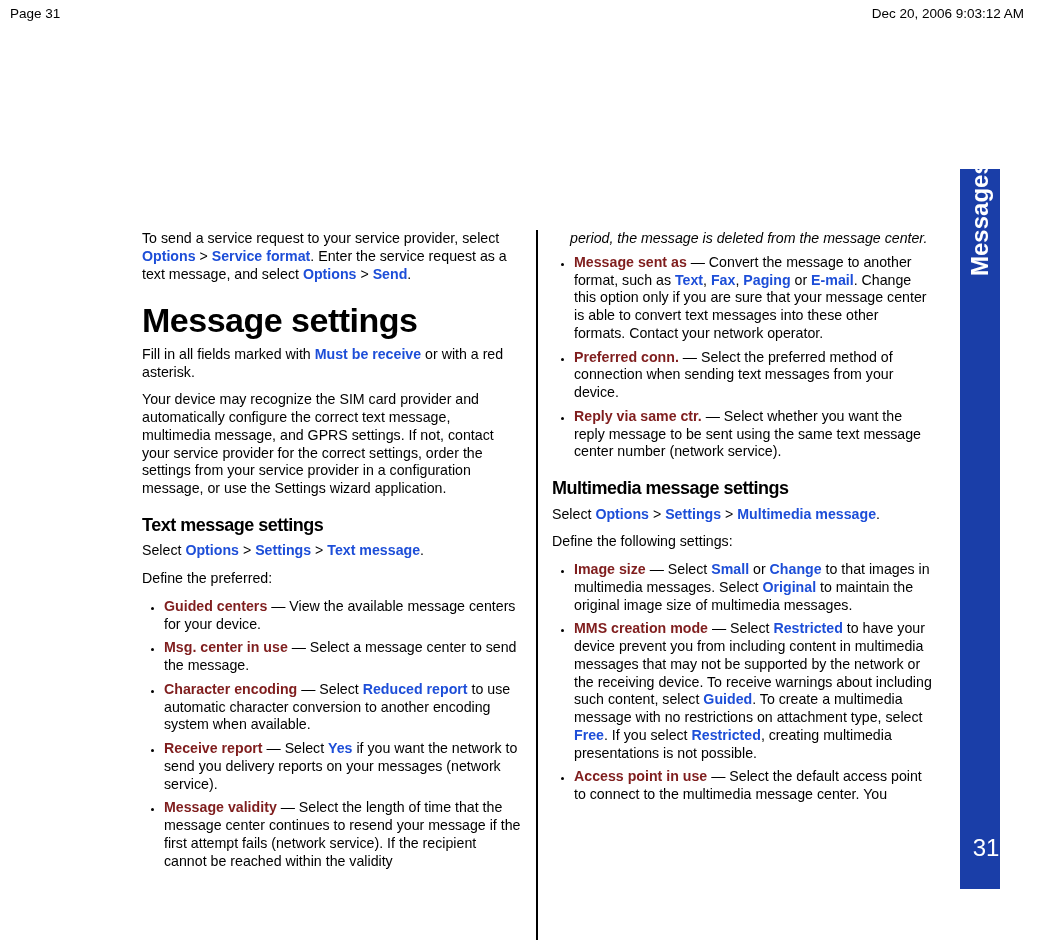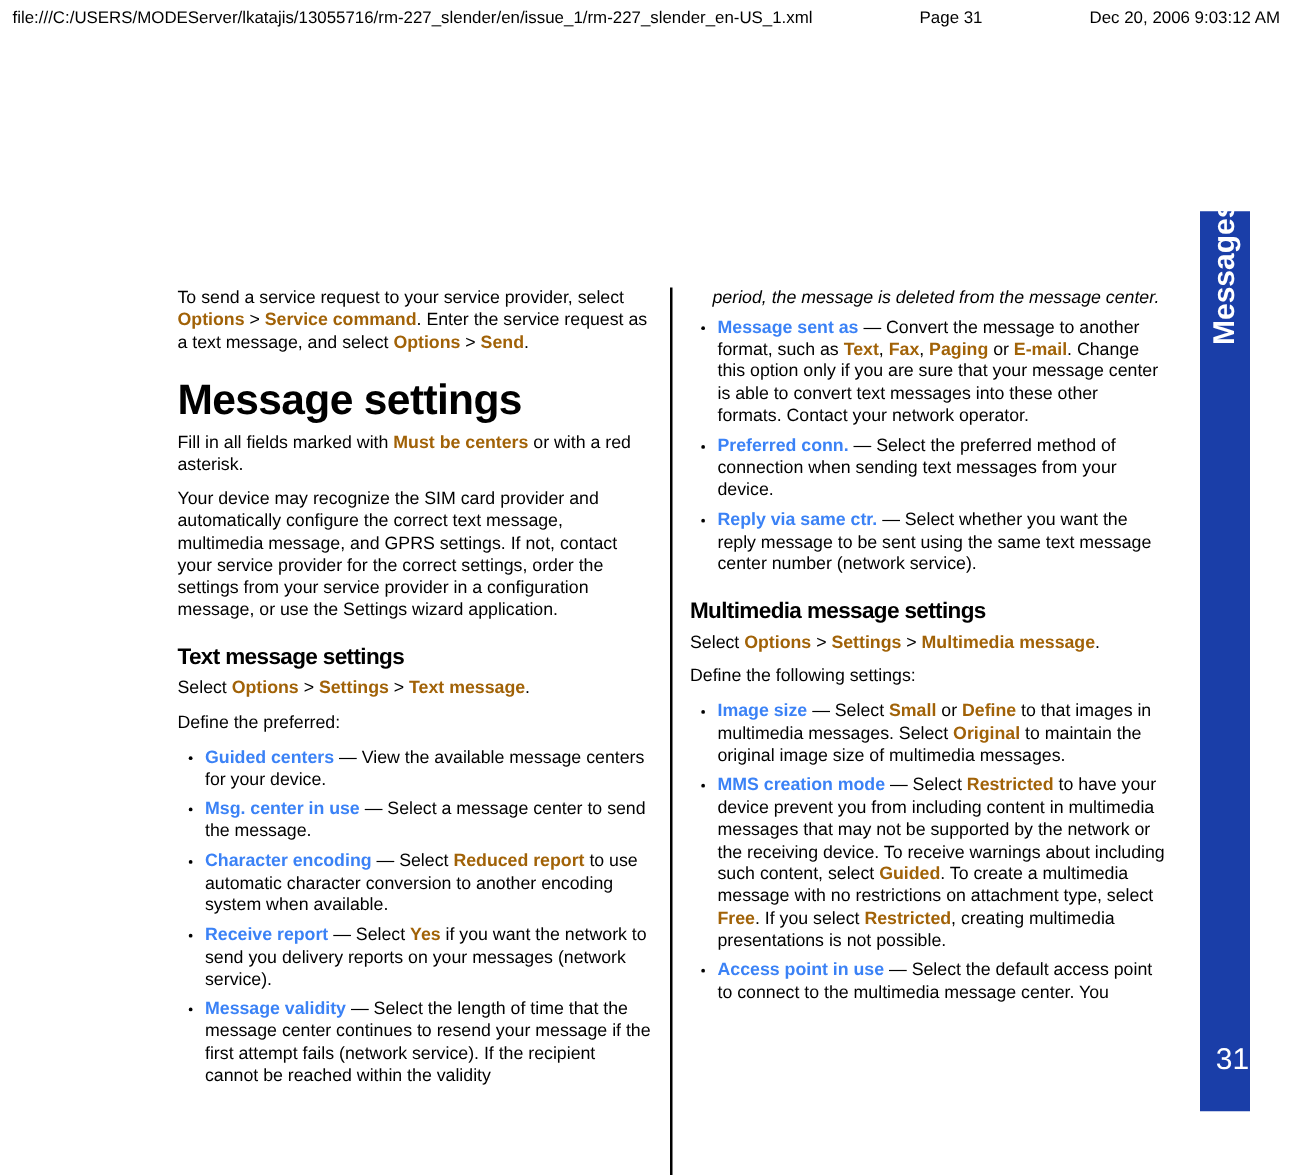--- a/index.html
+++ b/index.html
@@ -2,56 +2,55 @@
 <html><head>
 <meta charset="utf-8">
 <style>
   html,body{margin:0;padding:0;background:#fff;color:#000;font-family:Arial,Helvetica,sans-serif;font-size:14.2px;line-height:1.25;}
   .page{position:relative;width:1044px;height:940px;}
   .topbar{display:flex;justify-content:space-between;padding:6px 20px 0 10px;font-size:13.5px;}
   .topbar span{white-space:nowrap;}
   .content{position:absolute;left:128px;right:98px;top:230px;bottom:0;display:flex;}
   .col{flex:1;padding:0 14px;}
   .sep{width:2px;background:#000;align-self:stretch;}
-  .hl{color:#3b82f6;font-weight:bold;}
-  .sel{color:#a16207;font-weight:bold;}
+  .hl{color:#7f1d1d;font-weight:bold;}
+  .sel{color:#1d4ed8;font-weight:bold;}
   p{margin:0 0 10px 0;}
   h1{font-size:34px;font-weight:800;margin:16px 0 4px 0;letter-spacing:-0.5px;}
   h2{font-size:18px;font-weight:800;margin:16px 0 6px 0;letter-spacing:-0.5px;}
   ul{margin:2px 0 6px 0;padding-left:22px;}
   li{margin-bottom:6px;}
   li::marker{font-size:11px;}
   .sidetab{position:absolute;right:44px;top:169px;width:40px;height:720px;background:#1a3ea8;}
   .sidetab-label{position:absolute;right:0;top:14px;left:0;color:#fff;font-weight:800;font-size:24px;transform:rotate(-90deg) translate(-58px,0);transform-origin:50% 50%;white-space:nowrap;}
   .pageno{position:absolute;bottom:26px;right:0;left:12px;text-align:center;color:#fff;font-size:24px;font-weight:500;}
 </style>
 </head>
 <body>
 
 <div class="page">
 
   <div class="topbar">
-    <span>file:///C:/USERS/MODEServer/lkatajis/13055716/rm-227_slender/en/issue_1/rm-227_slender_en-US_1.xml</span>
     <span>Page 31</span>
     <span>Dec 20, 2006 9:03:12 AM</span>
   </div>
 
   <div class="sidetab">
     <div class="sidetab-label">Messages</div>
     <div class="pageno">31</div>
   </div>
 
   <div class="content">
     <div class="col">
       <p>
-        <span>To send a service request to your service provider, select </span><span class="sel">Options</span><span> &gt; </span><span class="sel">Service command</span><span>. Enter the service request as a text message, and select </span><span class="sel">Options</span><span> &gt; </span><span class="sel">Send</span><span>.</span>
+        <span>To send a service request to your service provider, select </span><span class="sel">Options</span><span> &gt; </span><span class="sel">Service format</span><span>. Enter the service request as a text message, and select </span><span class="sel">Options</span><span> &gt; </span><span class="sel">Send</span><span>.</span>
       </p>
       <h1>Message settings</h1>
       <p>
-        <span>Fill in all fields marked with </span><span class="sel">Must be centers</span><span> or with a red asterisk.</span>
+        <span>Fill in all fields marked with </span><span class="sel">Must be receive</span><span> or with a red asterisk.</span>
       </p>
       <p>Your device may recognize the SIM card provider and automatically configure the correct text message, multimedia message, and GPRS settings. If not, contact your service provider for the correct settings, order the settings from your service provider in a configuration message, or use the Settings wizard application.</p>
       <h2>Text message settings</h2>
       <p>
         <span>Select </span><span class="sel">Options</span><span> &gt; </span><span class="sel">Settings</span><span> &gt; </span><span class="sel">Text message</span><span>.</span>
       </p>
       <p>Define the preferred:</p>
       <ul>
         <li><span class="hl">Guided centers</span><span> — View the available message centers for your device.</span></li>
         <li><span class="hl">Msg. center in use</span><span> — Select a message center to send the message.</span></li>
@@ -69,19 +68,19 @@
         <li><span class="hl">Message sent as</span><span> — Convert the message to another format, such as </span><span class="sel">Text</span><span>, </span><span class="sel">Fax</span><span>, </span><span class="sel">Paging</span><span> or </span><span class="sel">E-mail</span><span>. Change this option only if you are sure that your message center is able to convert text messages into these other formats. Contact your network operator.</span></li>
         <li><span class="hl">Preferred conn.</span><span> — Select the preferred method of connection when sending text messages from your device.</span></li>
         <li><span class="hl">Reply via same ctr.</span><span> — Select whether you want the reply message to be sent using the same text message center number (network service).</span></li>
       </ul>
       <h2>Multimedia message settings</h2>
       <p>
         <span>Select </span><span class="sel">Options</span><span> &gt; </span><span class="sel">Settings</span><span> &gt; </span><span class="sel">Multimedia message</span><span>.</span>
       </p>
       <p>Define the following settings:</p>
       <ul>
-        <li><span class="hl">Image size</span><span> — Select </span><span class="sel">Small</span><span> or </span><span class="sel">Define</span><span> to that images in multimedia messages. Select </span><span class="sel">Original</span><span> to maintain the original image size of multimedia messages.</span></li>
+        <li><span class="hl">Image size</span><span> — Select </span><span class="sel">Small</span><span> or </span><span class="sel">Change</span><span> to that images in multimedia messages. Select </span><span class="sel">Original</span><span> to maintain the original image size of multimedia messages.</span></li>
         <li><span class="hl">MMS creation mode</span><span> — Select </span><span class="sel">Restricted</span><span> to have your device prevent you from including content in multimedia messages that may not be supported by the network or the receiving device. To receive warnings about including such content, select </span><span class="sel">Guided</span><span>. To create a multimedia message with no restrictions on attachment type, select </span><span class="sel">Free</span><span>. If you select </span><span class="sel">Restricted</span><span>, creating multimedia presentations is not possible.</span></li>
         <li><span class="hl">Access point in use</span><span> — Select the default access point to connect to the multimedia message center. You</span></li>
       </ul>
     </div>
   </div>
 </div>
 
 </body></html>

